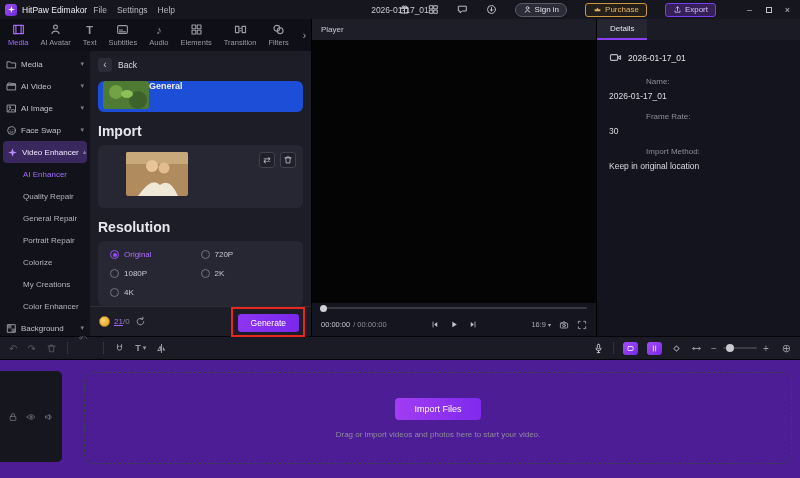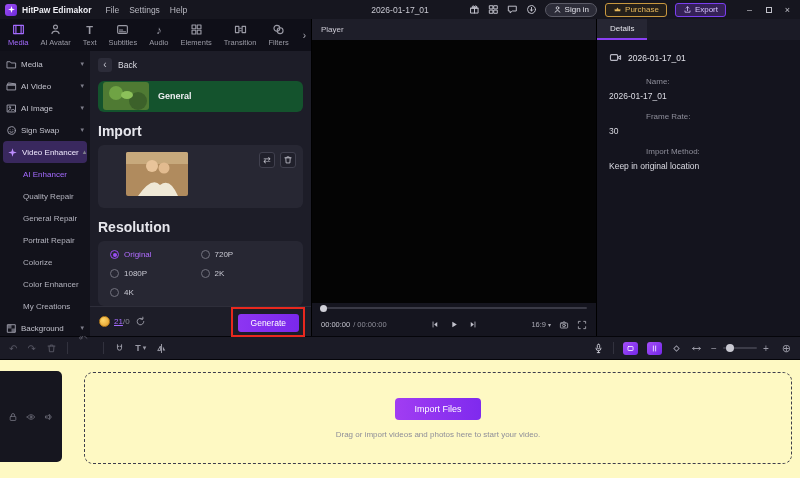--- a/index.html
+++ b/index.html
@@ -7,24 +7,24 @@
     font-family:"Liberation Sans", sans-serif; color:#d6d6de; }
   .app { width:800px; height:478px; display:flex; flex-direction:column; background:#0c0c13; }
   svg { display:block; }
   .ic { stroke:currentColor; fill:none; stroke-width:1.4; stroke-linecap:round; stroke-linejoin:round; }
 
   
   .titlebar { height:19px; background:#16161f; display:flex; align-items:center;
     padding:0 5px; font-size:8.5px; color:#b9b9c2; flex:none; position:relative; }
   .logo { width:12px; height:12px; border-radius:3px; background:linear-gradient(135deg,#a04ef5,#6d2bd9);
     display:flex; align-items:center; justify-content:center; margin-right:5px; color:#fff; flex:none; }
-  .app-name { color:#ececf2; font-weight:bold; margin-right:9px; white-space:nowrap; }
+  .app-name { color:#ececf2; font-weight:normal; margin-right:1px; white-space:nowrap; }
   .menu-item { margin:0 5px; white-space:nowrap; }
   .tb-center { position:absolute; left:50%; transform:translateX(-50%); color:#c9c9d2; }
-  .tb-right { margin-left:auto; display:flex; align-items:center; gap:8px; }
+  .tb-right { margin-left:auto; display:flex; align-items:center; gap:18px; }
   .tb-icon { color:#c4c4ce; display:flex; align-items:center; }
   .pill { border:1px solid #5a5a66; height:14px; padding:0 7px; display:flex; align-items:center;
     gap:3px; font-size:8px; white-space:nowrap; }
   .pill.signin { background:#2c2c38; color:#e2e2ea; border-radius:8px; }
   .pill.purchase { border-color:#c9983f; color:#e6b85c; background:rgba(64,48,16,.35); border-radius:3px; }
   .pill.export { border-color:#7a3ef0; background:#352157; color:#d8c4ff; border-radius:3px; }
   .win-controls { display:flex; align-items:center; gap:4px; margin-left:8px; }
   .win-btn { width:15px; height:14px; display:flex; align-items:center; justify-content:center; color:#c2c2ca; font-size:9px; }
   .max-shape { width:6px; height:6px; border:1px solid #c2c2ca; }
 
@@ -48,22 +48,22 @@
   .side-item.active { background:#39285e; border-radius:4px; margin:0 3px; padding:8px 4px; color:#f0eaff; }
   .side-item.active .sic { color:#bd8dff; }
   .sub-item { height:22px; display:flex; align-items:center; padding-left:23px; font-size:8px; color:#b4b4bf; white-space:nowrap; }
   .sub-item.active { color:#a46bff; }
 
   
   .enhancer { flex:1; background:#1d1d28; display:flex; flex-direction:column; padding:7px 8px 0; min-width:0; }
   .back-row { display:flex; align-items:center; gap:6px; font-size:8.5px; color:#dcdce4; }
   .back-btn { width:14px; height:14px; border-radius:3px; background:#2c2c39; display:flex;
     align-items:center; justify-content:center; color:#c4c4ce; font-size:10px; line-height:1; }
-  .model-card { margin-top:9px; height:36px; background:#14532d; border-radius:6px; display:flex;
-    align-items:center; gap:9px; padding:0 5px; }
+  .model-card { margin-top:9px; height:36px; background:#1d4ed8; border-radius:6px; display:flex;
+    padding:0 5px; }
   .model-thumb { width:46px; height:28px; border-radius:3px; overflow:hidden; flex:none; }
   .model-name { font-size:9px; font-weight:bold; color:#eeeef2; }
   .section-label { margin-top:11px; font-size:14px; font-weight:bold; color:#e6e6ec; }
   .import-card { margin-top:6px; height:74px; background:#272733; border-radius:6px; position:relative; }
   .import-thumb { position:absolute; left:28px; top:7px; width:62px; height:44px; border-radius:2px; overflow:hidden; }
   .card-tools { position:absolute; right:7px; top:7px; display:flex; gap:5px; }
   .tool-btn { width:16px; height:16px; border-radius:3px; background:#20202b; border:1px solid #40404e;
     color:#bcbcc6; display:flex; align-items:center; justify-content:center; font-size:9px; }
   .tool-btn svg { width:10px; height:10px; }
   .res-card { margin-top:6px; background:#272733; border-radius:6px; padding:9px 12px; display:grid;
@@ -128,21 +128,21 @@
   .tb2-right { margin-left:auto; display:flex; align-items:center; gap:9px; }
   .purple-tool { width:15px; height:13px; border-radius:3px; background:linear-gradient(135deg,#a44ef8,#7428e8);
     display:flex; align-items:center; justify-content:center; color:#fff; }
   .purple-tool svg { width:9px; height:9px; }
   .zoom { display:flex; align-items:center; gap:6px; color:#9a9aa6; font-size:10px; }
   .zoom-track { width:34px; height:2px; background:#3c3c48; border-radius:1px; position:relative; }
   .zoom-thumb { position:absolute; left:3px; top:-3px; width:8px; height:8px; border-radius:50%; background:#c9c9d2; }
   .fit-btn { color:#9a9aa6; font-size:11px; margin-left:4px; }
 
   
-  .timeline { flex:1; background:#fef9c3; position:relative; border-top:1px solid #05050a; }
+  .timeline { flex:1; background:#4c1d95; position:relative; border-top:1px solid #05050a; }
   .track-header { position:absolute; left:0; top:11px; bottom:16px; width:62px; background:#16161f;
     border-radius:0 5px 5px 0; display:flex; align-items:center; justify-content:flex-start; padding-left:8px; }
   .th-icons { display:flex; gap:8px; color:#6e6e7a; }
   .th-icons svg { width:10px; height:10px; }
   .drop-zone { position:absolute; left:84px; right:8px; top:12px; bottom:14px; border:1.5px dashed #3e3e4c;
     border-radius:9px; display:flex; flex-direction:column; align-items:center; justify-content:center; gap:10px; }
   .import-btn { background:linear-gradient(90deg,#a13df2,#7f2aee); color:#fff; font-size:9px;
     padding:6px 19px; border-radius:4px; border:none; font-family:inherit; }
   .drop-hint { font-size:8px; color:#8e8e99; }
 </style>
@@ -329,39 +329,39 @@
           </div>
           <div class="side-item">
             <span class="sic">
                 <svg class="ic" viewBox="0 0 16 16" width="11" height="11">
                   <circle cx="8" cy="8" r="5.6"></circle>
                   <circle cx="6" cy="7" r=".7" fill="currentColor" stroke="none"></circle>
                   <circle cx="10" cy="7" r=".7" fill="currentColor" stroke="none"></circle>
                   <path d="M5.8 10a3.1 2.1 0 0 0 4.4 0"></path>
                 </svg>
               </span>
-            <span>Sign Swap</span>
+            <span>Face Swap</span>
             <span class="chev">▾</span>
           </div>
           <div class="side-item active">
             <span class="sic">
                 <svg viewBox="0 0 16 16" width="11" height="11">
                   <path d="M8 1.8l1.5 4.7L14.2 8l-4.7 1.5L8 14.2 6.5 9.5 1.8 8l4.7-1.5z" fill="currentColor"></path>
                 </svg>
               </span>
             <span>Video Enhancer</span>
             <span class="chev">▴</span>
           </div>
           <div class="sub-item active">AI Enhancer</div>
           <div class="sub-item">Quality Repair</div>
           <div class="sub-item">General Repair</div>
           <div class="sub-item">Portrait Repair</div>
           <div class="sub-item">Colorize</div>
+          <div class="sub-item">My Creations</div>
           <div class="sub-item">Color Enhancer</div>
-          <div class="sub-item">My Creations</div>
           <div class="side-item">
             <span class="sic">
                 <svg class="ic" viewBox="0 0 16 16" width="11" height="11">
                   <rect x="2.5" y="2.5" width="11" height="11"></rect>
                   <rect x="2.5" y="2.5" width="5.5" height="5.5" fill="currentColor" stroke="none" opacity=".6"></rect>
                   <rect x="8" y="8" width="5.5" height="5.5" fill="currentColor" stroke="none" opacity=".6"></rect>
                 </svg>
               </span>
             <span>Background</span>
             <span class="chev">▾</span>

